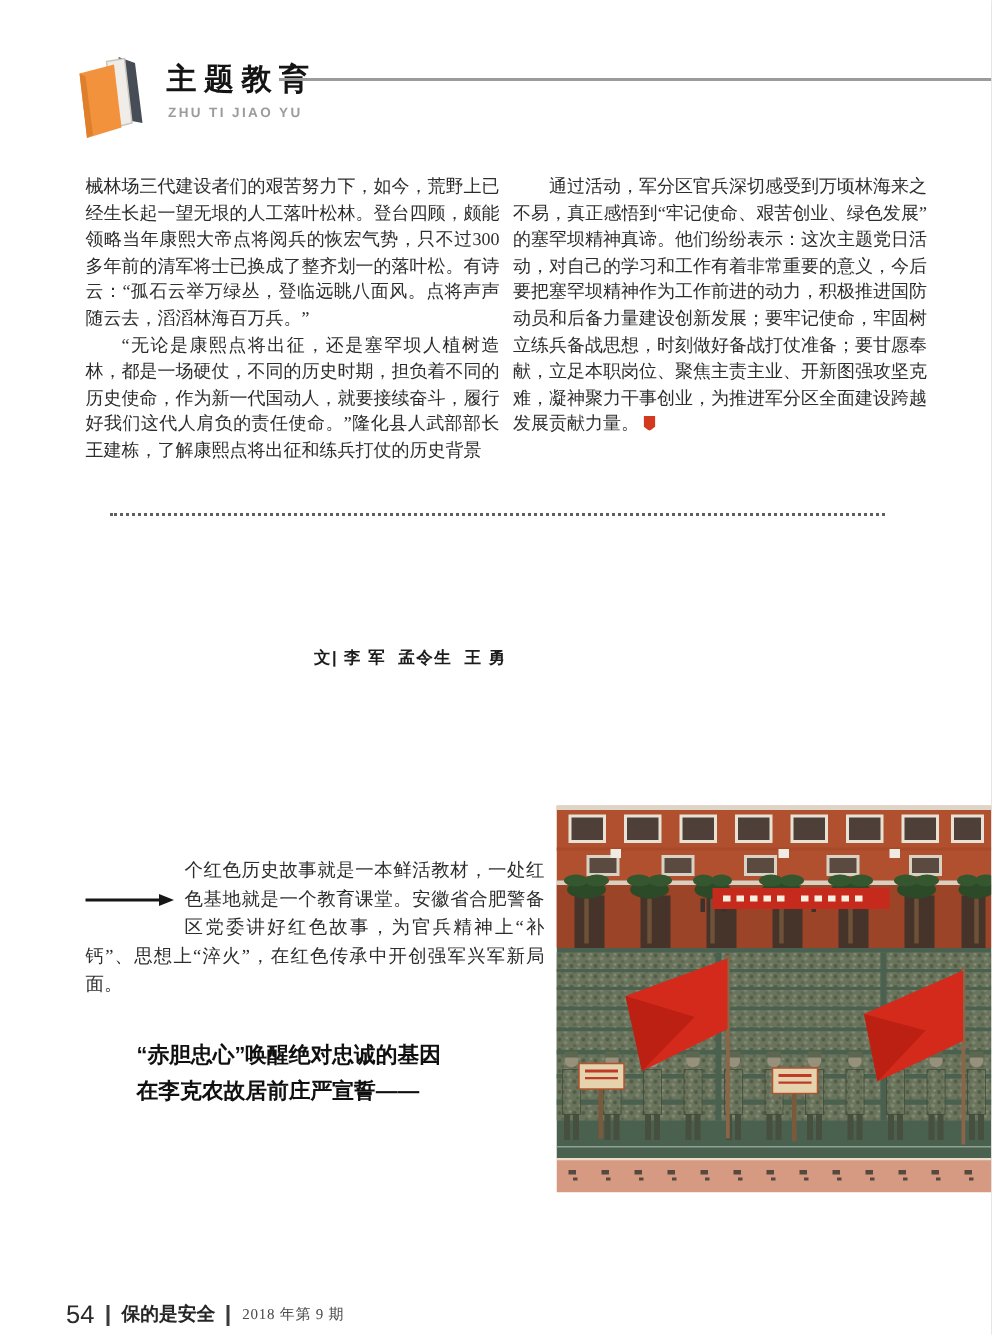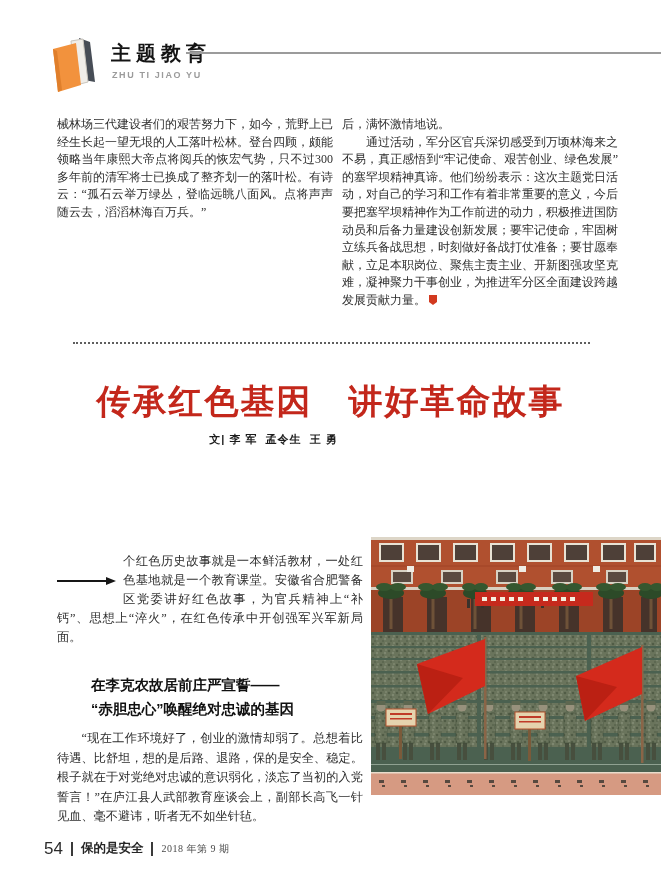--- a/index.html
+++ b/index.html
@@ -20,38 +20,38 @@
   .indent{text-indent:2em;}
   .dotted-rule{position:absolute;left:73px;top:342px;width:517px;height:0;border-top:2px dotted #5f5f5f;}
   
   .article-title{position:absolute;left:0;top:381px;width:661px;text-align:center;
                  font-family:"Liberation Sans","DejaVu Sans",sans-serif;font-weight:bold;
                  font-size:34px;line-height:1.2;letter-spacing:2px;color:#c3271b;}
   .byline{position:absolute;left:0;top:434px;width:547px;text-align:center;white-space:pre;
           font-family:"Liberation Sans","DejaVu Sans",sans-serif;font-weight:bold;
           font-size:11px;line-height:1;letter-spacing:1px;color:#1c1c1c;}
   
-  .article-left{position:absolute;left:57px;top:552px;width:306px;color:#2d2d2d;}
+  .article-left{position:absolute;left:57px;top:571px;width:306px;color:#2d2d2d;}
   .lead{font-size:12.3px;line-height:19px;text-align:justify;margin:0;}
   .lead-box{float:left;width:66px;height:57px;}
   .lead-arrow{margin-top:25px;display:flex;align-items:center;}
   .lead-arrow .bar{width:49px;height:2.5px;background:#161616;}
   .lead-arrow .tri{width:0;height:0;border-left:10px solid #161616;
                    border-top:4.5px solid transparent;border-bottom:4.5px solid transparent;}
   .subhead{margin:26px 0 0 34px;font-family:"Liberation Sans","DejaVu Sans",sans-serif;
            font-weight:bold;font-size:14.5px;line-height:24px;color:#101010;}
   .body-para{margin:8px 0 0;font-size:12.2px;line-height:19.5px;text-align:justify;text-indent:2em;}
   
   .photo{position:absolute;left:371px;top:537px;width:290px;height:258px;}
   .photo svg{display:block;}
   
   .endmark{display:inline-block;width:8px;height:10px;margin-left:3px;background:#d2391f;
            clip-path:polygon(0 0,100% 0,100% 70%,50% 100%,0 70%);vertical-align:-1px;}
   
-  .footer{position:absolute;left:44px;top:840px;display:flex;align-items:center;}
+  .footer{position:absolute;left:44px;top:868px;display:flex;align-items:center;}
   .pgnum{font-family:"Liberation Sans","DejaVu Sans",sans-serif;font-size:17px;line-height:1;color:#2b2b2b;}
   .fbar{width:2px;height:14px;background:#3a3a3a;margin:0 8px;}
   .mag{font-family:"Liberation Sans","DejaVu Sans",sans-serif;font-weight:bold;font-size:12.5px;line-height:1;color:#262626;}
   .issue{font-family:Liberation Serif, serif;font-size:10px;line-height:1;color:#4a4a4a;letter-spacing:.5px;}
 </style>
 </head>
 <body>
 
 <div class="page">
 
@@ -63,46 +63,44 @@
       <polygon points="4,13 8,15 13,54 9,56" fill="#e07f2b"></polygon>
     </svg>
   </div>
   <div class="hdr-title">主题教育</div>
   <div class="hdr-pinyin">ZHU TI JIAO YU</div>
   <div class="hdr-rule"></div>
 
   <div class="intro">
     <div class="col">
       <p>械林场三代建设者们的艰苦努力下，如今，荒野上已经生长起一望无垠的人工落叶松林。登台四顾，颇能领略当年康熙大帝点将阅兵的恢宏气势，只不过300多年前的清军将士已换成了整齐划一的落叶松。有诗云：“孤石云举万绿丛，登临远眺八面风。点将声声随云去，滔滔林海百万兵。”</p>
+      <p class="indent">“无论是康熙点将出征，还是塞罕坝人植树造林，都是一场硬仗，不同的历史时期，担负着不同的历史使命，作为新一代国动人，就要接续奋斗，履行好我们这代人肩负的责任使命。”隆化县人武部部长王建栋，了解康熙点将出征和练兵打仗的历史背景</p>
     </div>
     <div class="col">
-      <p>后，满怀激情地说。</p>
       <p class="indent"><span>通过活动，军分区官兵深切感受到万顷林海来之不易，真正感悟到“牢记使命、艰苦创业、绿色发展”的塞罕坝精神真谛。他们纷纷表示：这次主题党日活动，对自己的学习和工作有着非常重要的意义，今后要把塞罕坝精神作为工作前进的动力，积极推进国防动员和后备力量建设创新发展；要牢记使命，牢固树立练兵备战思想，时刻做好备战打仗准备；要甘愿奉献，立足本职岗位、聚焦主责主业、开新图强攻坚克难，凝神聚力干事创业，为推进军分区全面建设跨越发展贡献力量。</span><span class="endmark"></span></p>
     </div>
   </div>
 
   <div class="dotted-rule"></div>
 
-  <div class="article-title">传承红色基因　讲好革命故事</div>
   <div class="byline">文| 李 军  孟令生  王 勇</div>
 
   <div class="article-left">
     <p class="lead">
       <span class="lead-box">
         <span class="lead-arrow">
             <span class="bar"></span>
             <span class="tri"></span>
           </span>
       </span><span>个红色历史故事就是一本鲜活教材，一处红色基地就是一个教育课堂。安徽省合肥警备区党委讲好红色故事，为官兵精神上“补钙”、思想上“淬火”，在红色传承中开创强军兴军新局面。</span>
     </p>
     <div class="subhead">
+      <div>“赤胆忠心”唤醒绝对忠诚的基因</div>
       <div>在李克农故居前庄严宣誓——</div>
-      <div>“赤胆忠心”唤醒绝对忠诚的基因</div>
     </div>
-    <p class="body-para">“现在工作环境好了，创业的激情却弱了。总想着比待遇、比舒坦，想的是后路、退路，保的是安全、稳定。根子就在于对党绝对忠诚的意识弱化，淡忘了当初的入党誓言！”在庐江县人武部教育座谈会上，副部长高飞一针见血、毫不避讳，听者无不如坐针毡。</p>
   </div>
 
   <div class="photo">
     <svg width="290" height="258" viewBox="0 0 290 258">
       <defs>
         <pattern id="camo" width="8" height="7" patternUnits="userSpaceOnUse">
           <rect width="8" height="7" fill="#6a745c"></rect>
           <circle cx="2" cy="2" r="1.3" fill="#515c46"></circle>
           <circle cx="6" cy="4" r="1.2" fill="#7e8770"></circle>
           <circle cx="4" cy="6" r="1" fill="#59644d"></circle>

